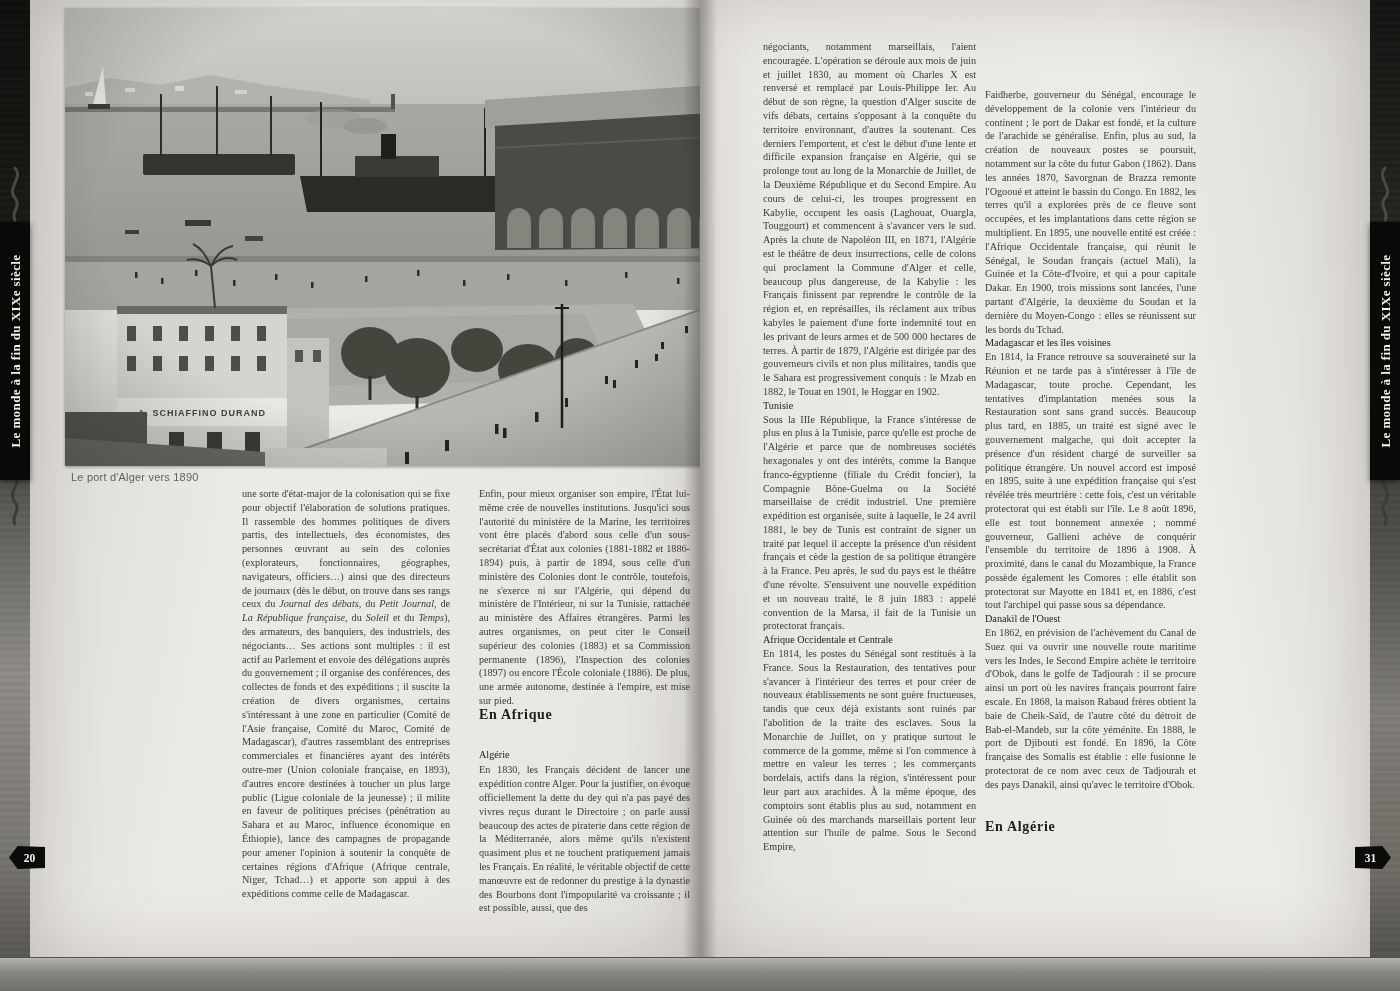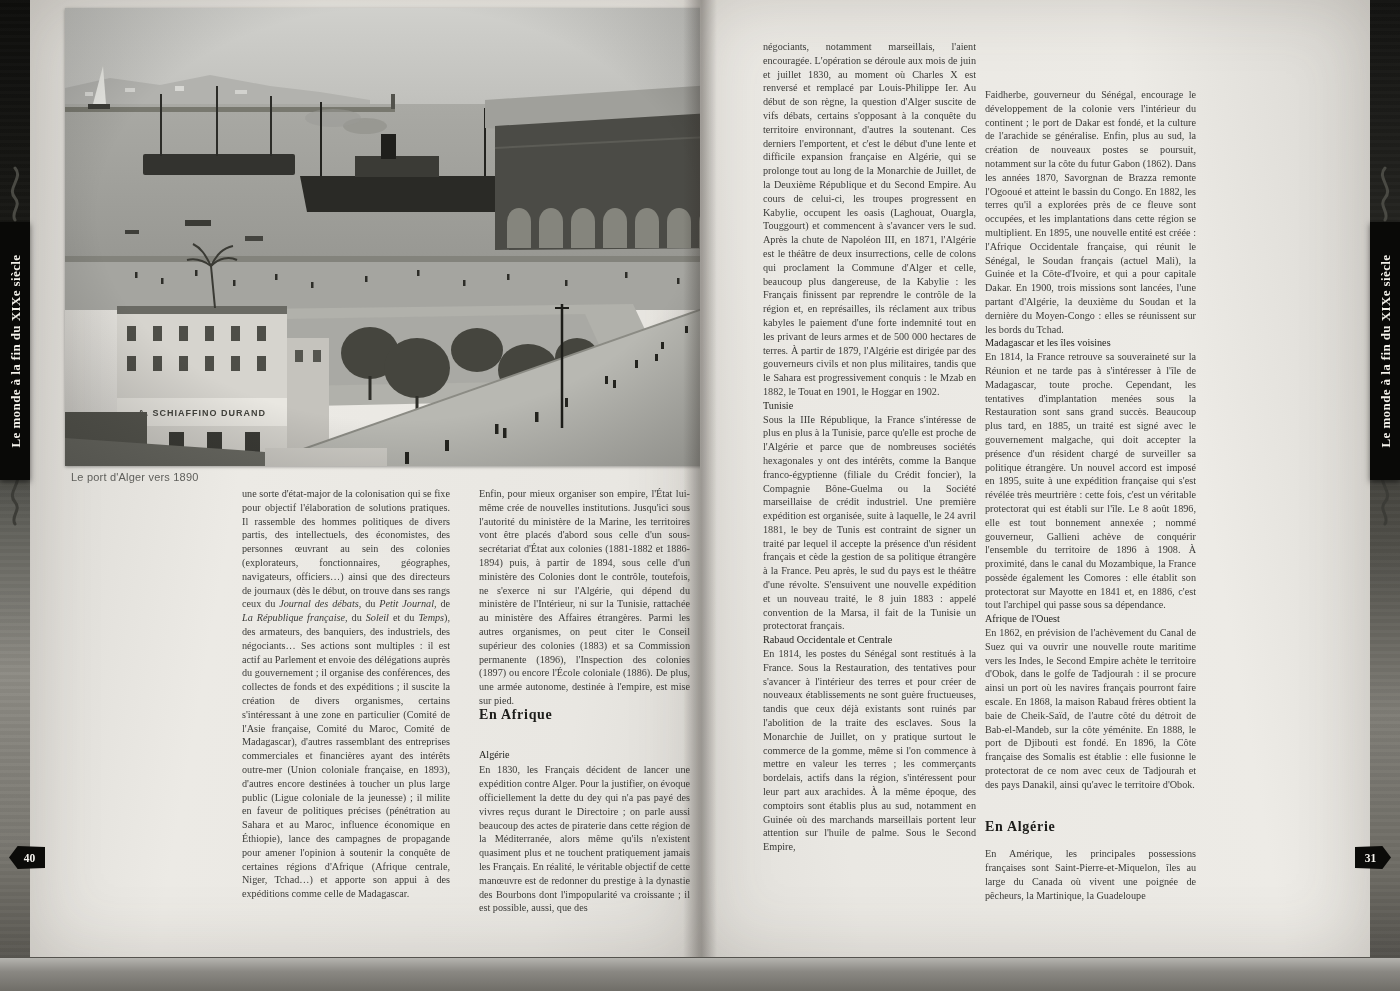--- a/index.html
+++ b/index.html
@@ -220,31 +220,30 @@
       <p class="sub algerie">Algérie</p>
       <p>En 1830, les Français décident de lancer une expédition contre Alger. Pour la justifier, on évoque officiellement la dette du dey qui n'a pas payé des vivres reçus durant le Directoire ; on parle aussi beaucoup des actes de piraterie dans cette région de la Méditerranée, alors même qu'ils n'existent quasiment plus et ne touchent pratiquement jamais les Français. En réalité, le véritable objectif de cette manœuvre est de redonner du prestige à la dynastie des Bourbons dont l'impopularité va croissante ; il est possible, aussi, que des</p>
     </div>
   </div>
 
   <div class="page right">
     <div class="col" id="rcol1" style="left:63px;">
       <p>négociants, notamment marseillais, l'aient encouragée. L'opération se déroule aux mois de juin et juillet 1830, au moment où Charles X est renversé et remplacé par Louis-Philippe Ier. Au début de son règne, la question d'Alger suscite de vifs débats, certains s'opposant à la conquête du territoire environnant, d'autres la soutenant. Ces derniers l'emportent, et c'est le début d'une lente et difficile expansion française en Algérie, qui se prolonge tout au long de la Monarchie de Juillet, de la Deuxième République et du Second Empire. Au cours de celui-ci, les troupes progressent en Kabylie, occupent les oasis (Laghouat, Ouargla, Touggourt) et commencent à s'avancer vers le sud. Après la chute de Napoléon III, en 1871, l'Algérie est le théâtre de deux insurrections, celle de colons qui proclament la Commune d'Alger et celle, beaucoup plus dangereuse, de la Kabylie : les Français finissent par reprendre le contrôle de la région et, en représailles, ils réclament aux tribus kabyles le paiement d'une forte indemnité tout en les privant de leurs armes et de 500 000 hectares de terres. À partir de 1879, l'Algérie est dirigée par des gouverneurs civils et non plus militaires, tandis que le Sahara est progressivement conquis : le Mzab en 1882, le Touat en 1901, le Hoggar en 1902.</p>
       <p class="sub">Tunisie</p>
       <p>Sous la IIIe République, la France s'intéresse de plus en plus à la Tunisie, parce qu'elle est proche de l'Algérie et parce que de nombreuses sociétés hexagonales y ont des intérêts, comme la Banque franco-égyptienne (filiale du Crédit foncier), la Compagnie Bône-Guelma ou la Société marseillaise de crédit industriel. Une première expédition est organisée, suite à laquelle, le 24 avril 1881, le bey de Tunis est contraint de signer un traité par lequel il accepte la présence d'un résident français et cède la gestion de sa politique étrangère à la France. Peu après, le sud du pays est le théâtre d'une révolte. S'ensuivent une nouvelle expédition et un nouveau traité, le 8 juin 1883 : appelé convention de la Marsa, il fait de la Tunisie un protectorat français.</p>
-      <p class="sub">Rabaud Occidentale et Centrale</p>
+      <p class="sub">Afrique Occidentale et Centrale</p>
       <p>En 1814, les postes du Sénégal sont restitués à la France. Sous la Restauration, des tentatives pour s'avancer à l'intérieur des terres et pour créer de nouveaux établissements ne sont guère fructueuses, tandis que ceux déjà existants sont ruinés par l'abolition de la traite des esclaves. Sous la Monarchie de Juillet, on y pratique surtout le commerce de la gomme, même si l'on commence à mettre en valeur les terres ; les commerçants bordelais, actifs dans la région, s'intéressent pour leur part aux arachides. À la même époque, des comptoirs sont établis plus au sud, notamment en Guinée où des marchands marseillais portent leur attention sur l'huile de palme. Sous le Second Empire,</p>
     </div>
     <div class="col" id="rcol2" style="left:285px;margin-top:48px;">
       <p>Faidherbe, gouverneur du Sénégal, encourage le développement de la colonie vers l'intérieur du continent ; le port de Dakar est fondé, et la culture de l'arachide se généralise. Enfin, plus au sud, la création de nouveaux postes se poursuit, notamment sur la côte du futur Gabon (1862). Dans les années 1870, Savorgnan de Brazza remonte l'Ogooué et atteint le bassin du Congo. En 1882, les terres qu'il a explorées près de ce fleuve sont occupées, et les implantations dans cette région se multiplient. En 1895, une nouvelle entité est créée : l'Afrique Occidentale française, qui réunit le Sénégal, le Soudan français (actuel Mali), la Guinée et la Côte-d'Ivoire, et qui a pour capitale Dakar. En 1900, trois missions sont lancées, l'une partant d'Algérie, la deuxième du Soudan et la dernière du Moyen-Congo : elles se réunissent sur les bords du Tchad.</p>
       <p class="sub">Madagascar et les îles voisines</p>
       <p>En 1814, la France retrouve sa souveraineté sur la Réunion et ne tarde pas à s'intéresser à l'île de Madagascar, toute proche. Cependant, les tentatives d'implantation menées sous la Restauration sont sans grand succès. Beaucoup plus tard, en 1885, un traité est signé avec le gouvernement malgache, qui doit accepter la présence d'un résident chargé de surveiller sa politique étrangère. Un nouvel accord est imposé en 1895, suite à une expédition française qui s'est révélée très meurtrière : cette fois, c'est un véritable protectorat qui est établi sur l'île. Le 8 août 1896, elle est tout bonnement annexée ; nommé gouverneur, Gallieni achève de conquérir l'ensemble du territoire de 1896 à 1908. À proximité, dans le canal du Mozambique, la France possède également les Comores : elle établit son protectorat sur Mayotte en 1841 et, en 1886, c'est tout l'archipel qui passe sous sa dépendance.</p>
-      <p class="sub">Afrique de l'Ouest</p>
+      <p class="sub">Danakil de l'Ouest</p>
       <p>En 1862, en prévision de l'achèvement du Canal de Suez qui va ouvrir une nouvelle route maritime vers les Indes, le Second Empire achète le territoire d'Obok, dans le golfe de Tadjourah : il se procure ainsi un port où les navires français pourront faire escale. En 1868, la maison Rabaud frères obtient la baie de Cheik-Saïd, de l'autre côté du détroit de Bab-el-Mandeb, sur la côte yéménite. En 1888, le port de Djibouti est fondé. En 1896, la Côte française des Somalis est établie : elle fusionne le protectorat de ce nom avec ceux de Tadjourah et des pays Danakil, ainsi qu'avec le territoire d'Obok.</p>
       <p class="sectionhead amer">En Algérie</p>
-      <p class="afterhead">En Amérique, les principales possessions françaises sont Saint-Pierre-et-Miquelon, îles au large du Canada où vivent une poignée de pêcheurs, la Martinique, la Guadeloupe</p>
     </div>
   </div>
 
   <div class="gutter"></div>
 
   <div class="strip left">
     <div class="texture"></div>
   </div>
   <div class="strip right">
     <div class="texture"></div>
@@ -263,17 +262,17 @@
     <path d="M13,4 C4,14 22,24 13,34 C6,42 18,48 13,56" fill="none" stroke="#3c3c37" stroke-width="3" stroke-linecap="round"></path>
   </svg>
 
   <div class="banner bl">
     <span class="txt">Le monde à la fin du XIXe siècle</span>
   </div>
   <div class="banner br">
     <span class="txt">Le monde à la fin du XIXe siècle</span>
   </div>
 
-  <div class="pagenum pl">40</div>
+  <div class="pagenum pl">20</div>
   <div class="pagenum pr">31</div>
 
   <div class="scan-bottom"></div>
 </div>
 
 </body></html>

